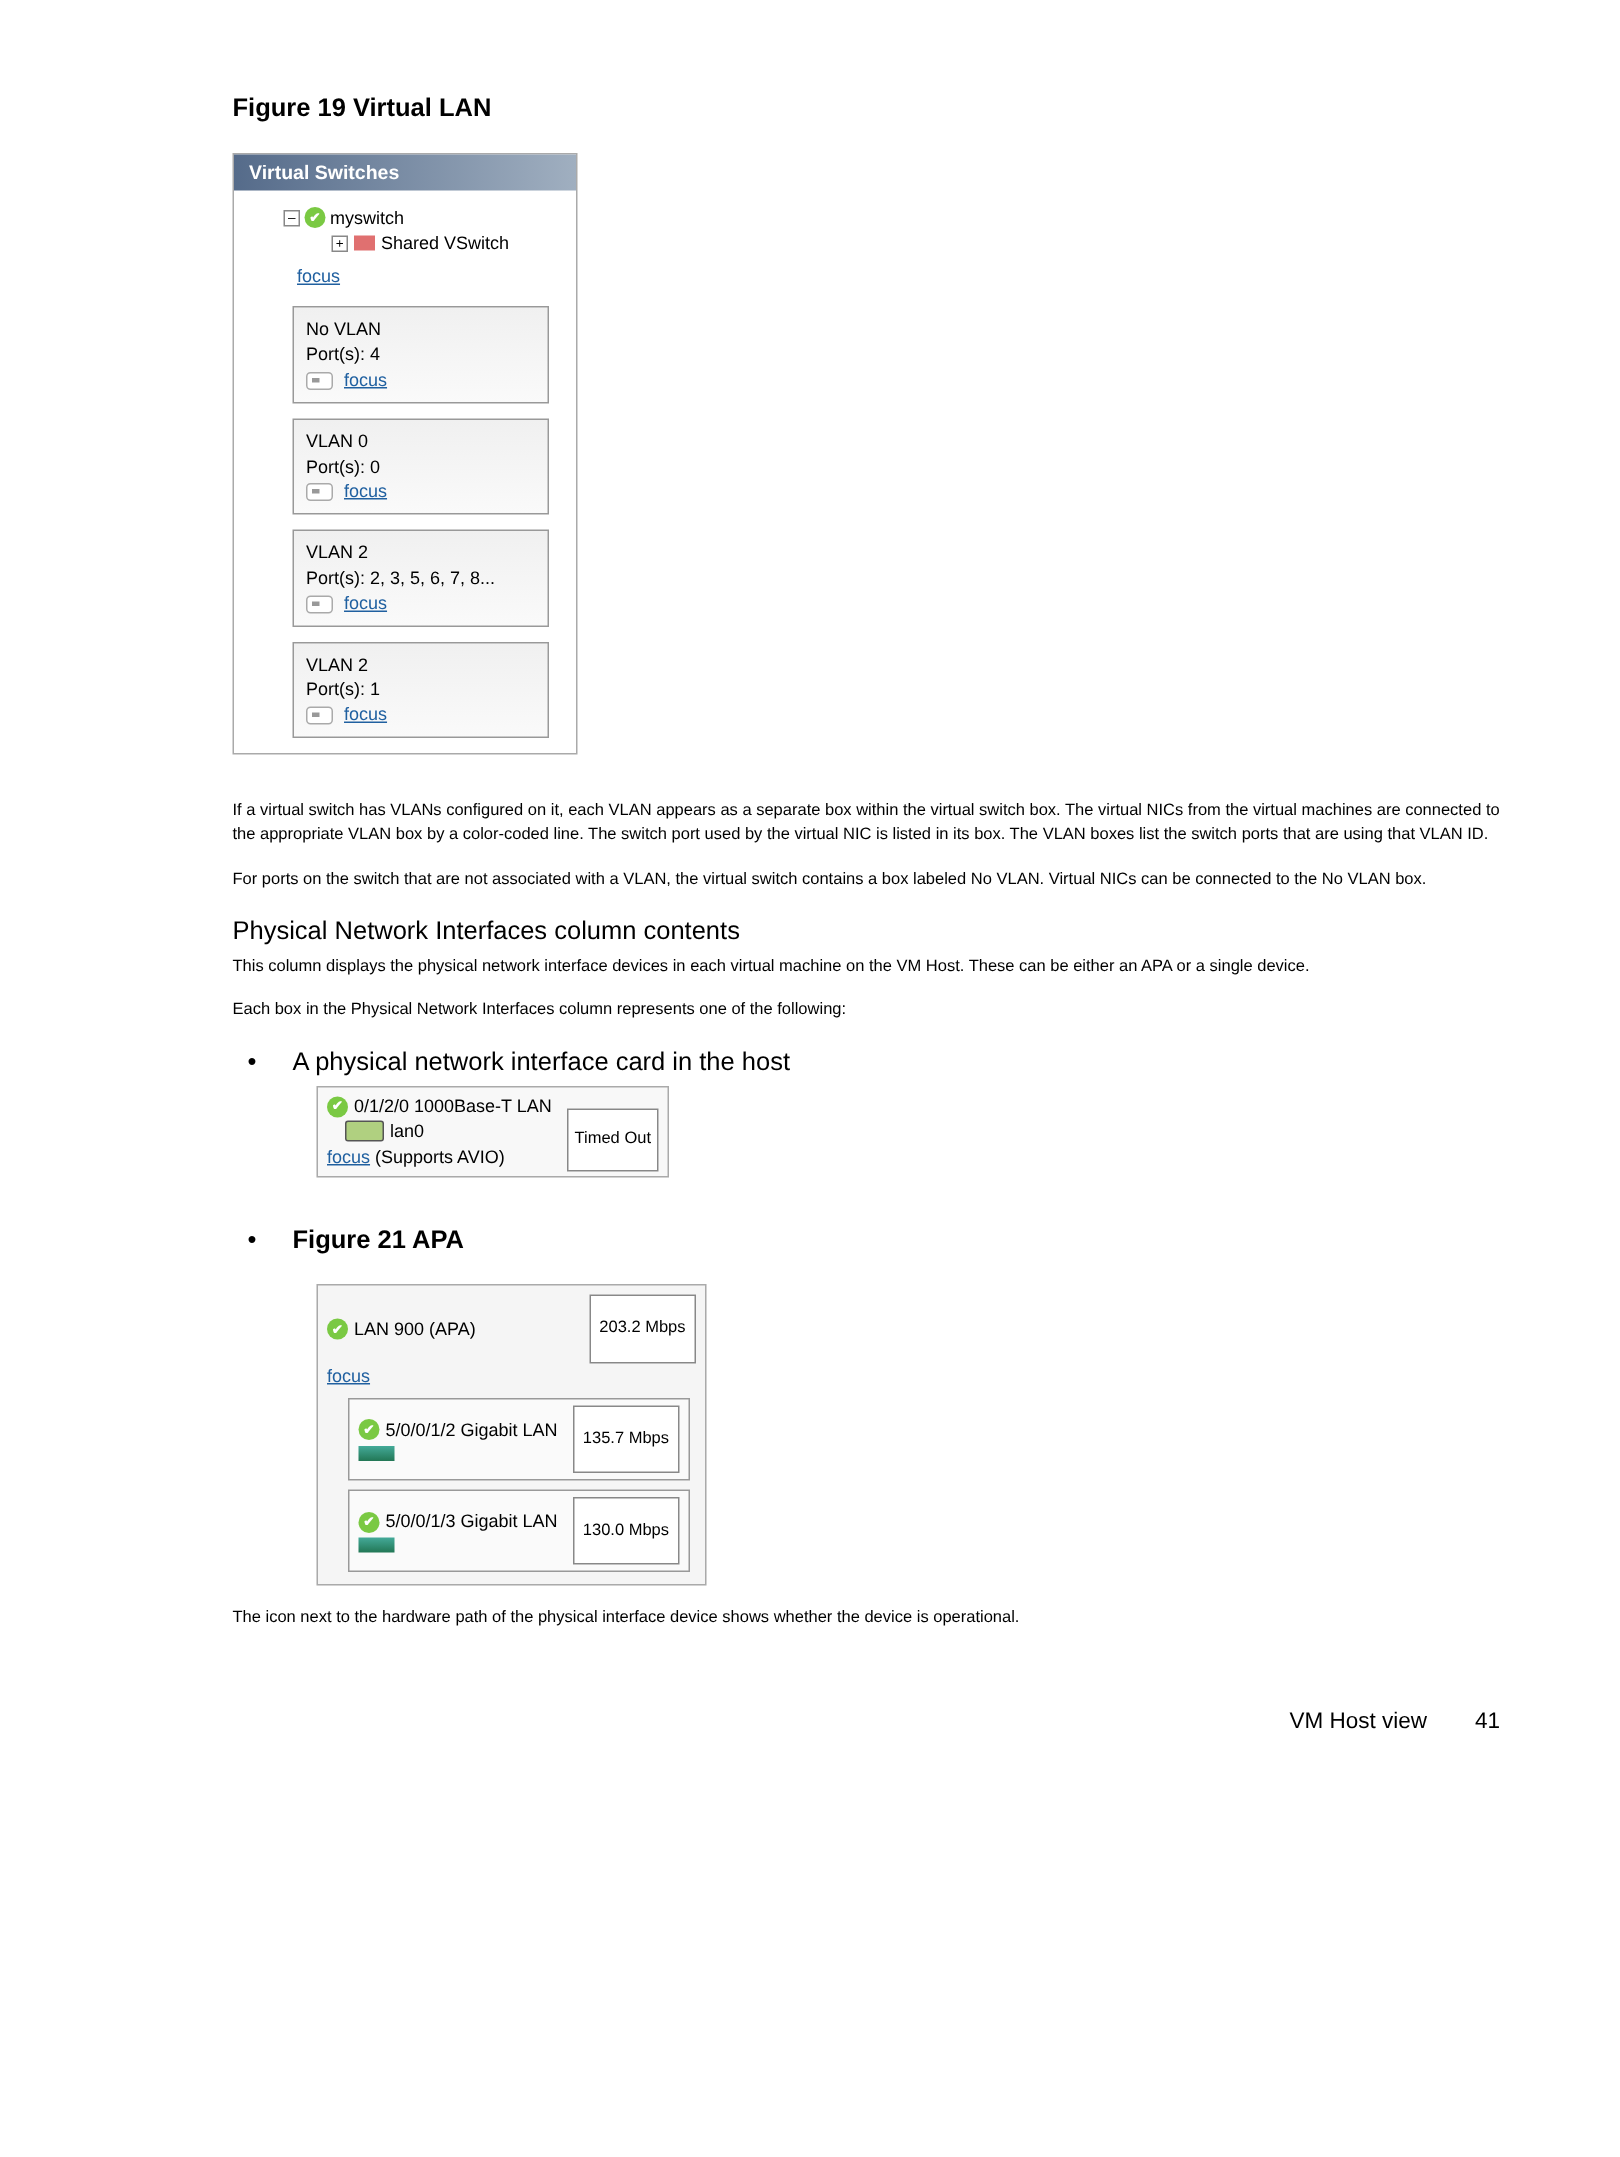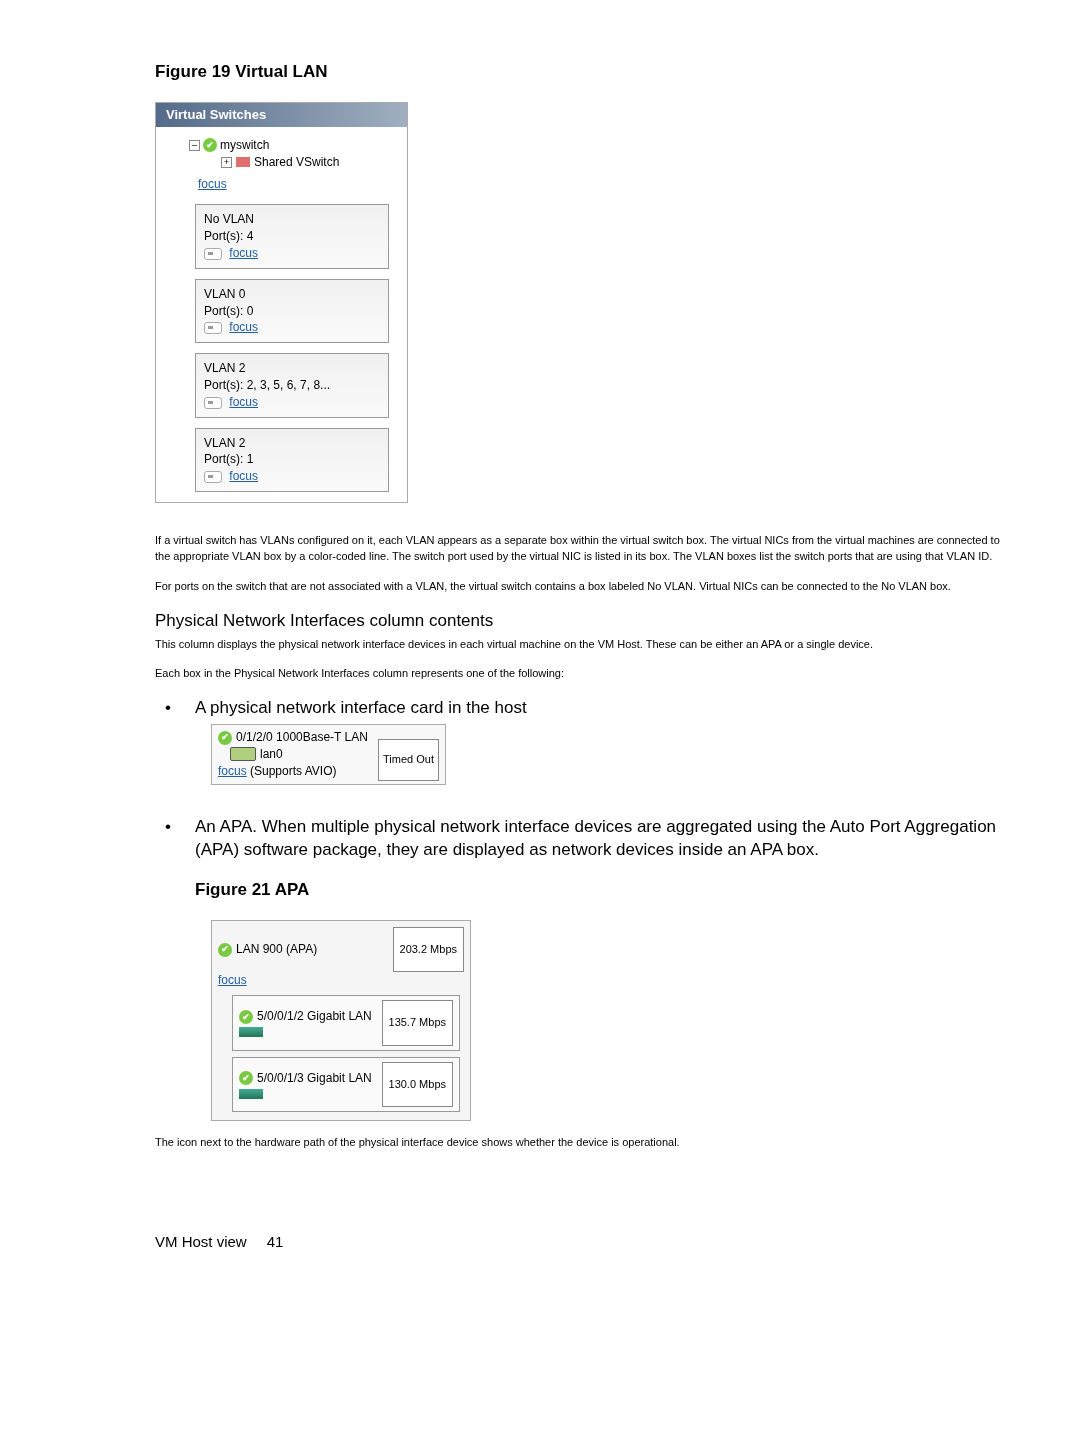--- a/index.html
+++ b/index.html
@@ -10,21 +10,21 @@
       padding: 60px 70px 40px 155px;
       font-size: 17px;
       line-height: 1.4;
       color: #000;
     }
     .figure-title { font-weight: bold; font-size: 17px; margin-bottom: 18px; }
     .panel-container { margin-bottom: 30px; }
     
     
     .vswitch-panel {
-      width: 253px;
+      width: 230px;
       border: 1px solid #aaa;
       background: #fff;
     }
     .vswitch-header {
       background: linear-gradient(to right, #556b8a, #a0afc0);
       color: #fff;
       font-weight: bold;
       font-size: 13px;
       padding: 3px 10px;
     }
@@ -68,21 +68,21 @@
     .apa-panel { width: 260px; border: 1px solid #aaa; background: #f5f5f5; padding: 6px; font-size: 12px; margin-left: 16px; margin-top:4px;}
     .apa-top { display: flex; justify-content: space-between; align-items: center; }
     .apa-top-left { display: flex; align-items: center; gap: 4px; }
     .mbps-box { border: 1px solid #888; background: #fff; font-size: 11px; padding: 14px 6px; min-width: 70px; text-align: right; }
     .apa-sub { border: 1px solid #999; background: #fafafa; margin: 6px 4px 2px 14px; padding: 4px 6px; display: flex; justify-content: space-between; align-items: center;}
     .apa-sub-left { display:flex; flex-direction: column; gap:2px;}
     .apa-sub-left .top-row { display: flex; align-items: center; gap: 4px;}
     .green-bar { width: 24px; height: 10px; background: linear-gradient(to bottom, #4a9, #275); display: inline-block; }
     .focus-blue { color: #2060a0; text-decoration: underline; cursor: pointer; }
     
-    .footer { display: flex; justify-content: flex-start; gap: 20px; font-size: 15px; margin-top: 80px; padding-right: 10px;}
+    .footer { display: flex; justify-content: flex-end; gap: 32px; font-size: 15px; margin-top: 50px; padding-right: 10px;}
     .footer .label { }
     .footer .pagenum { }
   </style>
 </head>
 <body>
 
 <div class="figure-title">Figure 19 Virtual LAN</div>
 
 <div class="panel-container">
   <div class="vswitch-panel">
@@ -147,21 +147,20 @@
         <span>lan0</span>
       </div>
       <div>
         <a class="focus-blue">focus</a><span> (Supports AVIO)</span>
       </div>
       <div class="timed-out">Timed Out</div>
     </div>
   </li>
 
   <li>
-    <span>An APA. When multiple physical network interface devices are aggregated using the Auto Port Aggregation (APA) software package, they are displayed as network devices inside an APA box.</span>
     <div class="nested-figure-title">Figure 21 APA</div>
     <div class="apa-panel">
       <div class="apa-top">
         <div class="apa-top-left">
           <span class="green-check">✔</span>
           <span>LAN 900 (APA)</span>
         </div>
         <div class="mbps-box">203.2 Mbps</div>
       </div>
       <div><a class="focus-blue">focus</a></div>

